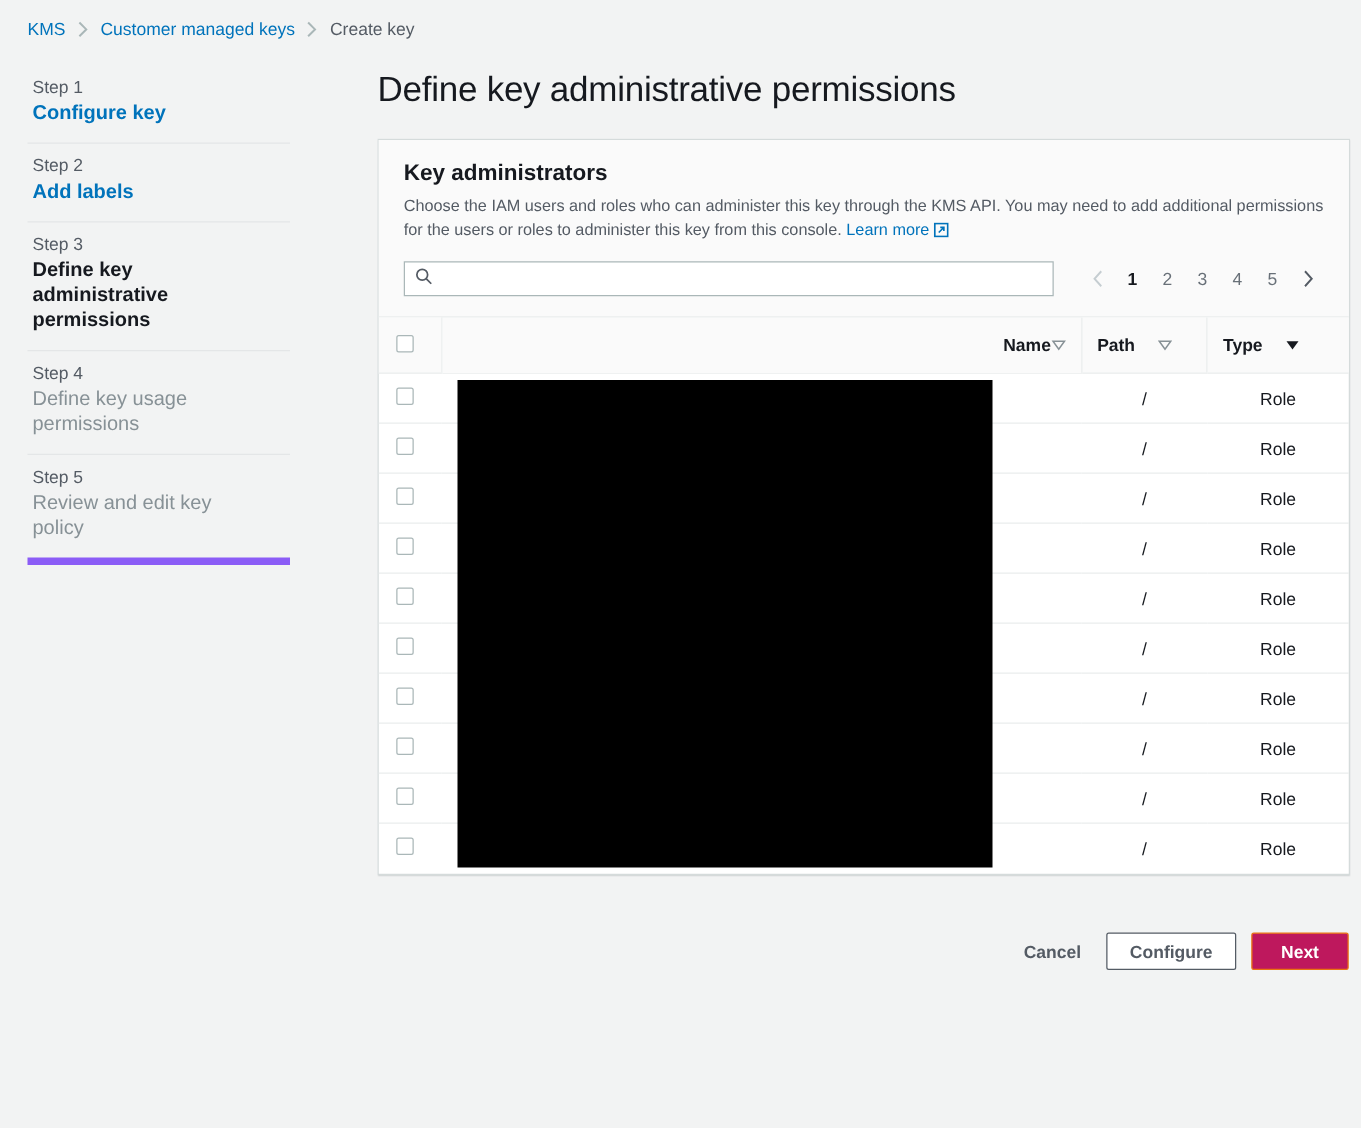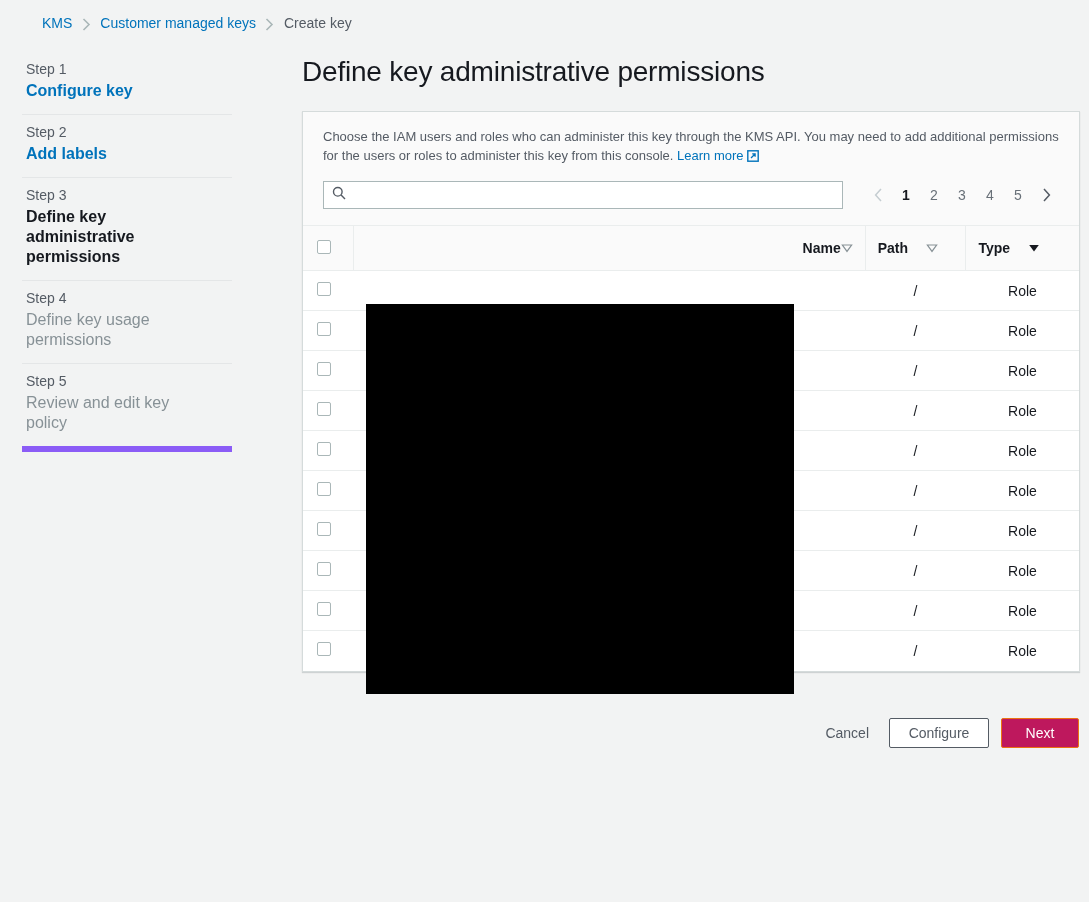--- a/index.html
+++ b/index.html
@@ -9,21 +9,20 @@
     font-family: "Liberation Sans", sans-serif;
     color: #16191f;
     overflow: hidden;
   }
 
   
   .breadcrumb {
     display: flex; align-items: center;
     height: 46px; padding-left: 22px;
     font-size: 14px;
-    margin-left: 20px;
   }
   .crumb-link { color: #0073bb; cursor: pointer; white-space: nowrap; }
   .crumb-current { color: #545b64; white-space: nowrap; }
   .crumb-sep {
     width: 28px; text-align: center;
     color: #aab7b8; font-size: 15px;
     display: inline-block;
   }
   .crumb-sep svg { vertical-align: middle; }
 
@@ -195,21 +194,21 @@
   .deletion-label { font-size: 14px; color: #16191f; }
 
   
   .footer {
     display: flex; align-items: center;
     justify-content: flex-end; gap: 12px;
     padding: 22px 1px 0 0;
   }
   .btn {
     height: 30px; padding: 0 18px;
-    font-size: 14px; font-weight: 400;
+    font-size: 14px; font-weight: 700;
     font-family: "Liberation Sans", sans-serif;
     display: inline-flex; align-items: center; justify-content: center;
     cursor: pointer; border-radius: 2px;
   }
   .btn-link {
     background: none; border: none;
     color: #545b64; padding: 0 8px;
   }
   .btn-normal {
     background: #fff; border: 1px solid #545b64;
@@ -270,20 +269,21 @@
 
   </div>
 
   <div class="main">
 
     <h1 class="page-title">Define key administrative permissions</h1>
 
     <div class="card">
 
       <div class="card-head">
+        <div class="card-title">Key administrators</div>
         <div class="card-desc">
           <span>Choose the IAM users and roles who can administer this key through the KMS API. You may need to add additional permissions for the users or roles to administer this key from this console.</span>
           <a class="learn-more">Learn more</a><span class="ext-icon"><svg width="12" height="12" viewBox="0 0 12 12">
                 <rect x="0.8" y="0.8" width="10.4" height="10.4" fill="none" stroke="#0073bb" stroke-width="1.4"></rect>
                 <path d="M4 8 L8 4 M5.2 3.9 H8.1 V6.8" fill="none" stroke="#0073bb" stroke-width="1.3"></path>
               </svg></span>
         </div>
 
         <div class="tools">
           <div class="search-box">

